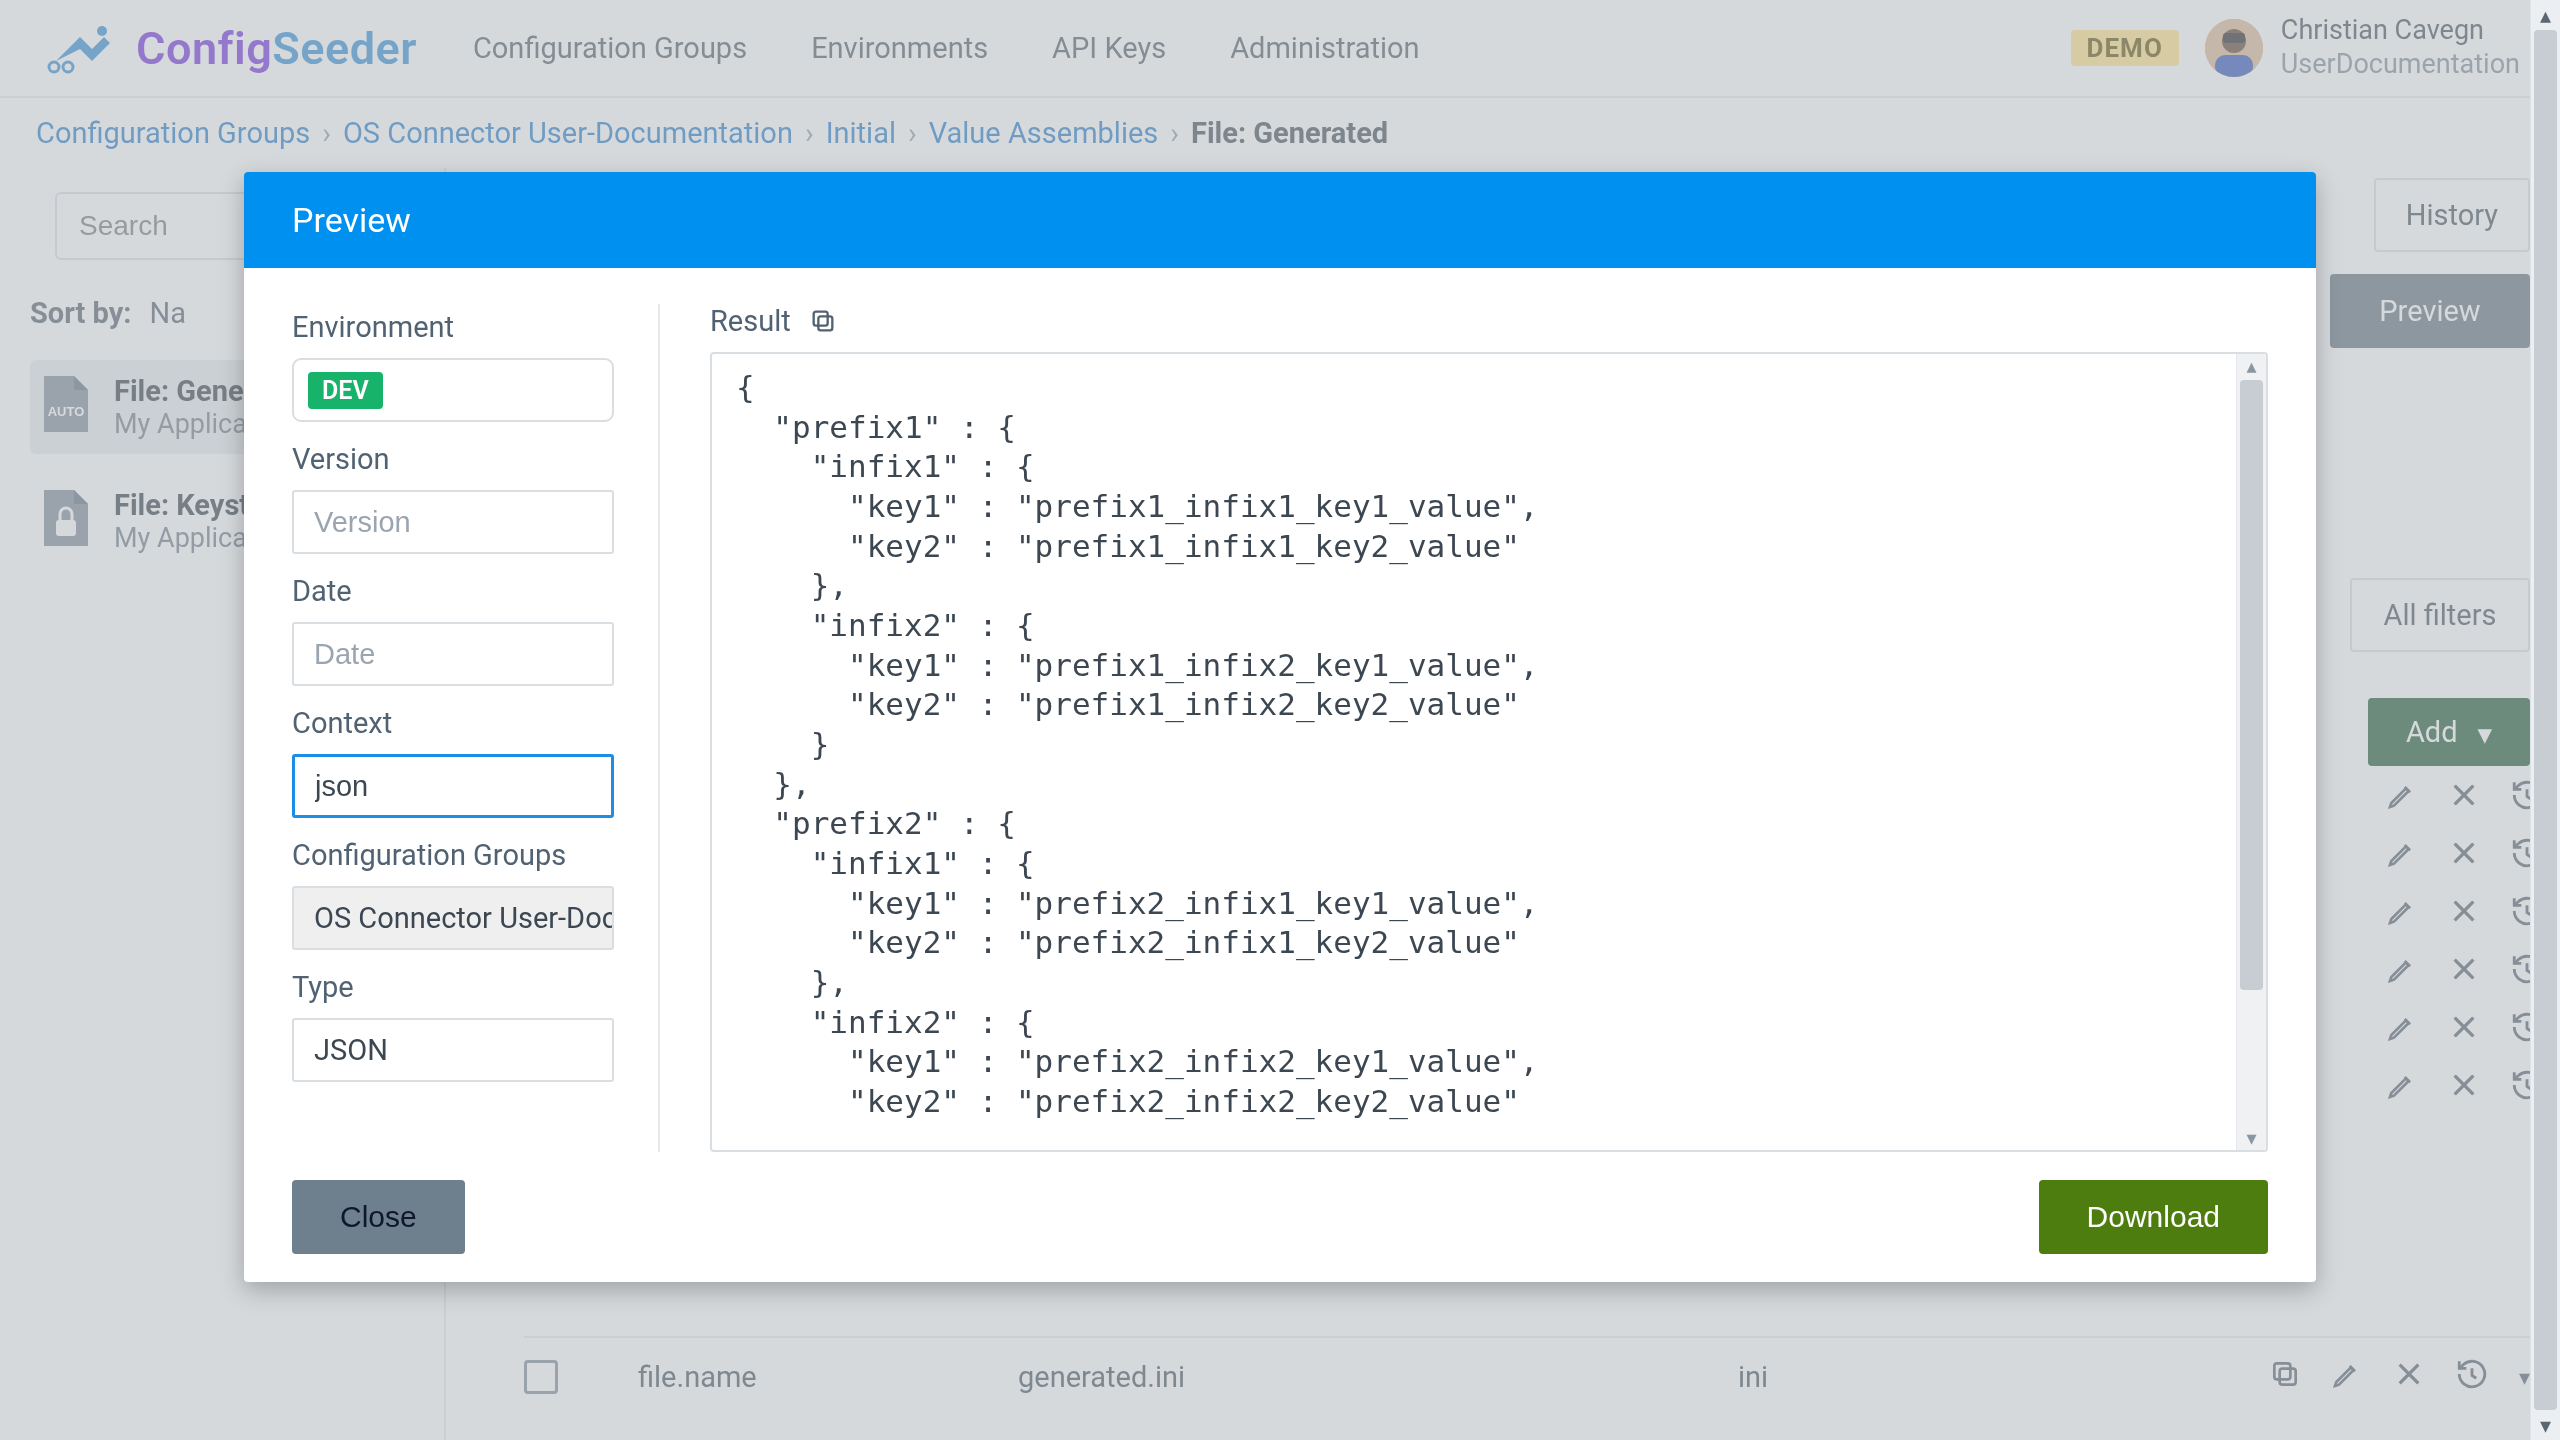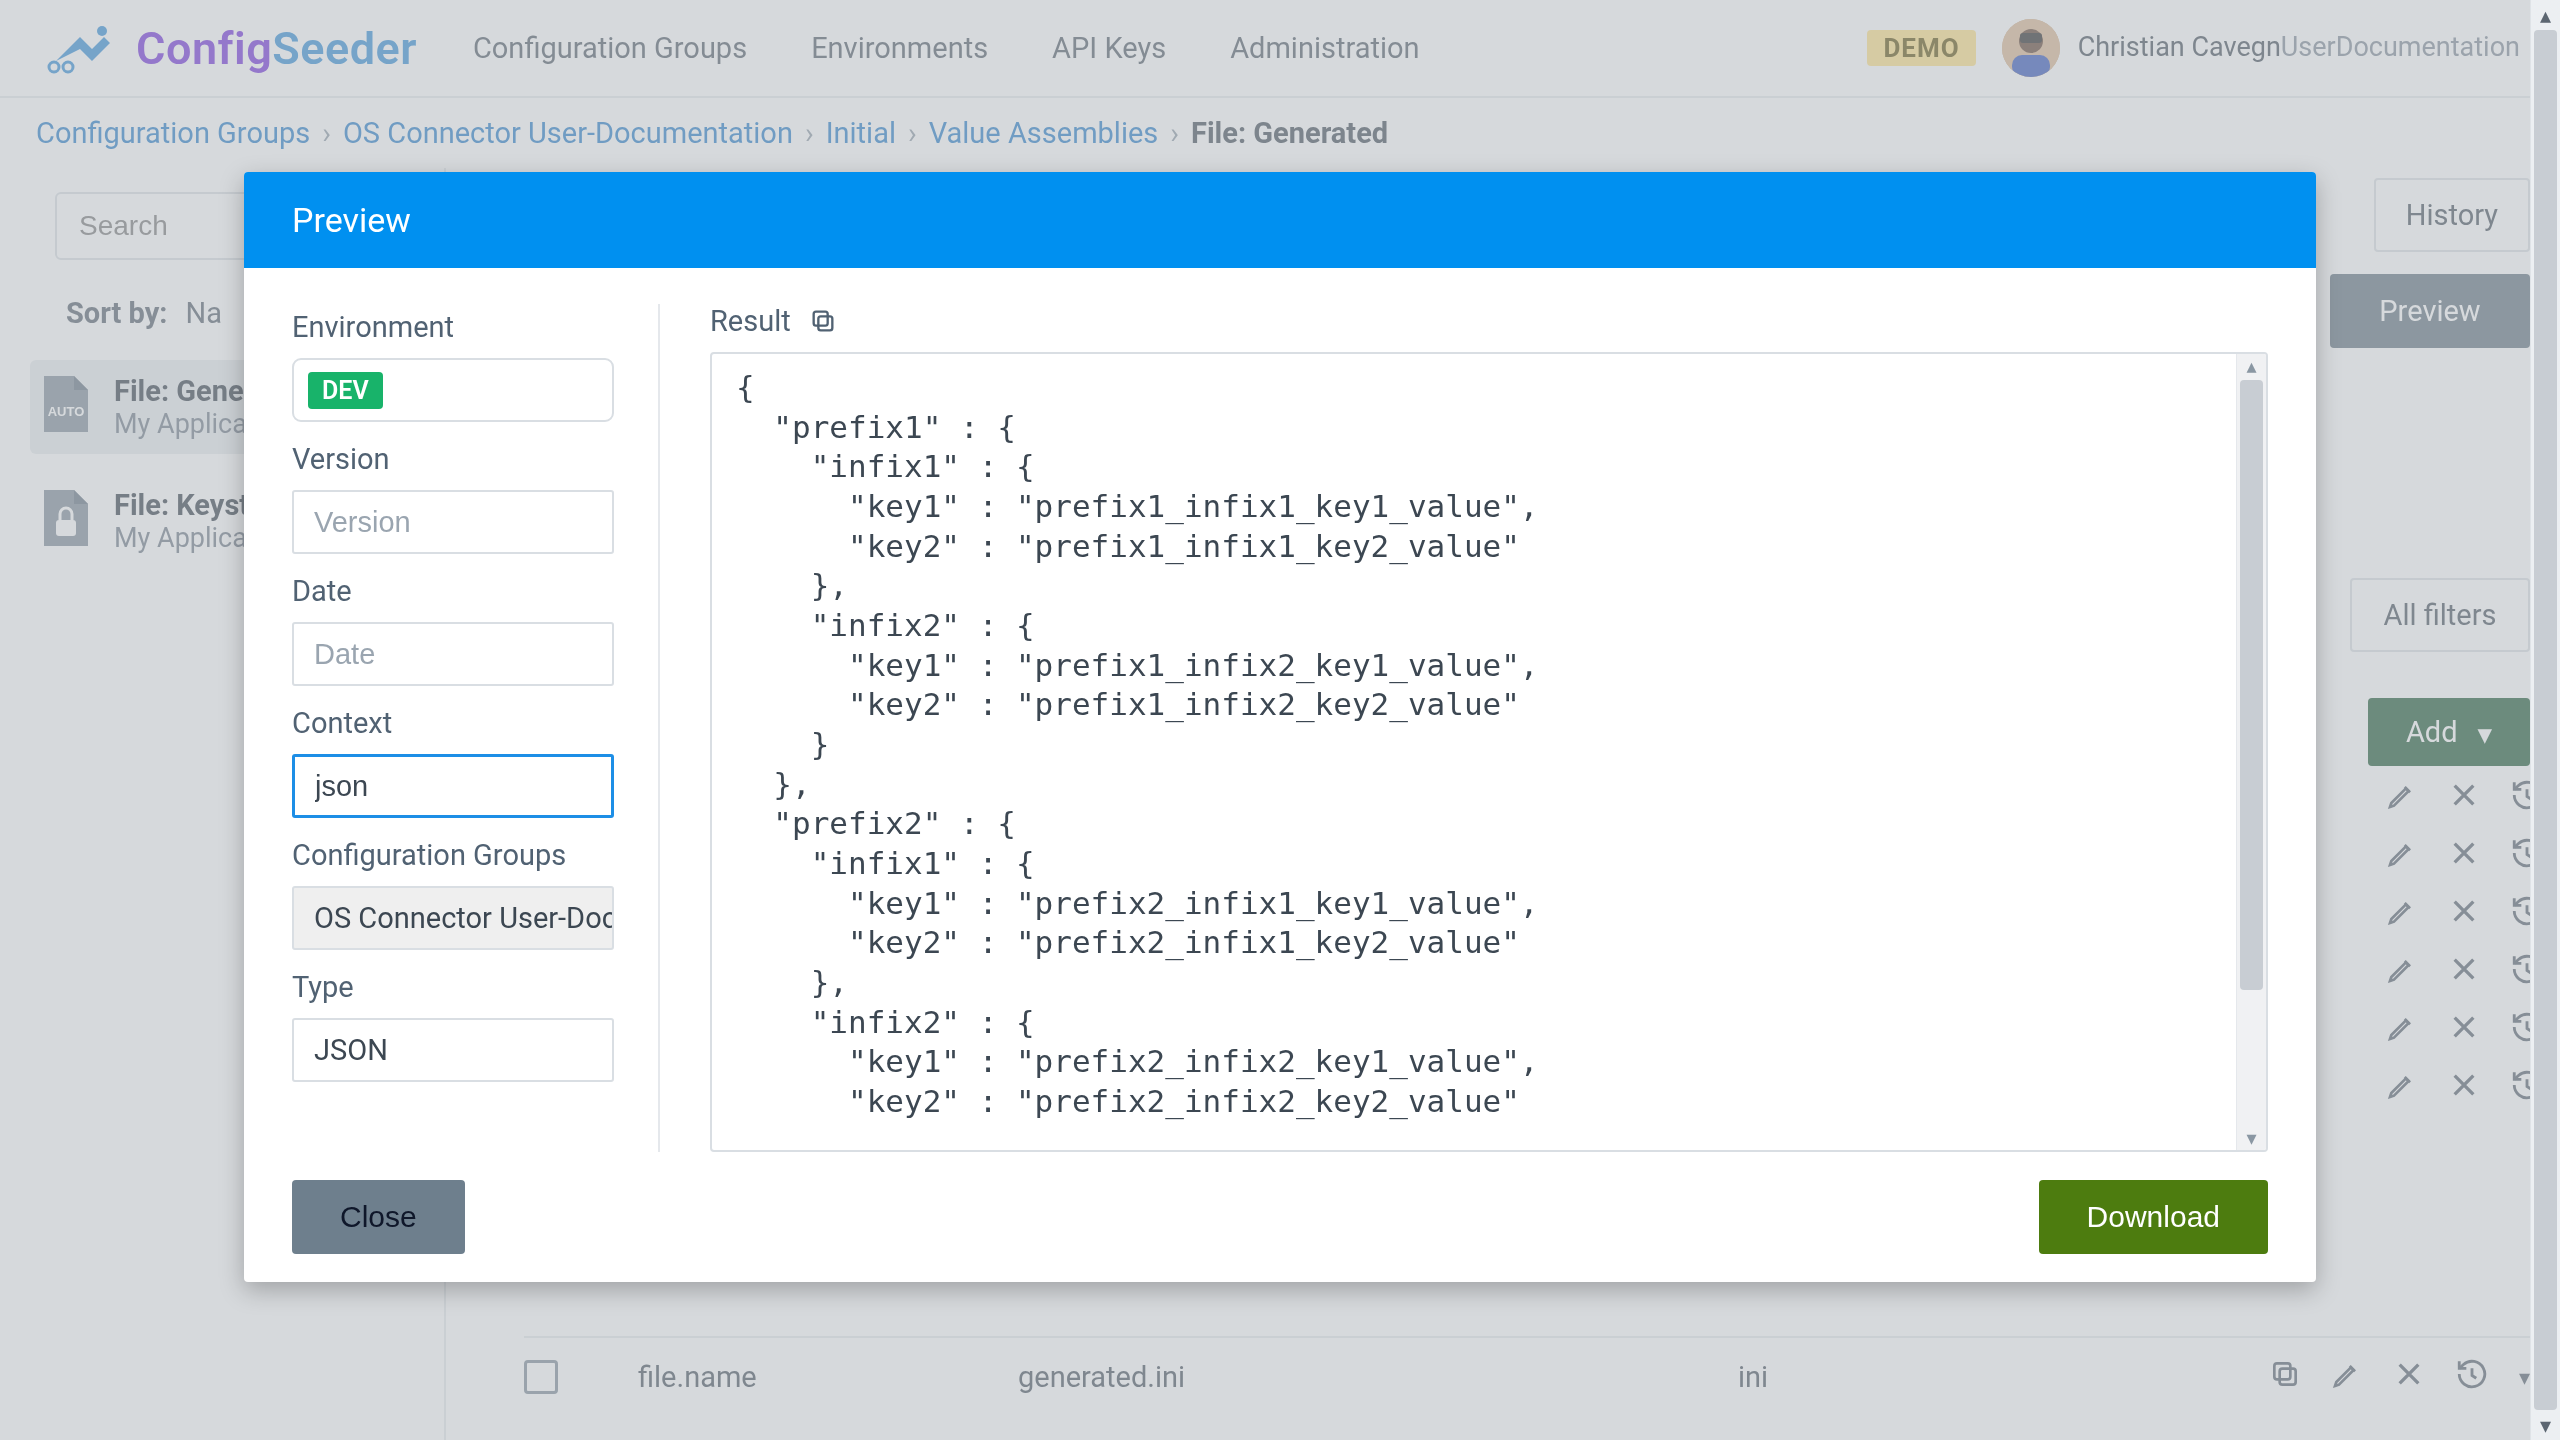--- a/index.html
+++ b/index.html
@@ -31,34 +31,34 @@
   .logo-text{font-size:45px;font-weight:600;letter-spacing:.5px;}
   .logo-text .dark{color:#6d28d9;}
   .logo-text .accent{color:#2a8ad6;}
   .nav{display:flex;gap:64px;margin-left:56px;}
   .nav a{color:#4a5561;text-decoration:none;font-size:29px;}
   .spacer{flex:1;}
   .demo-badge{background:var(--demo-bg);color:var(--demo-text);padding:3px 16px;border-radius:4px;font-weight:700;font-size:26px;letter-spacing:1px;margin-right:26px;}
   .user{display:flex;align-items:center;gap:18px;}
   .avatar{width:58px;height:58px;border-radius:50%;object-fit:cover;background:#c7a078;display:inline-block;overflow:hidden;}
   .avatar svg{display:block;}
-  .user-text{display:flex;flex-direction:row;line-height:1.25;}
+  .user-text{display:flex;flex-direction:column;line-height:1.25;}
   .user-name{color:#3c4752;font-size:27px;}
   .user-role{color:#7c8894;font-size:27px;}
   
   .crumbs{display:flex;align-items:center;gap:12px;padding:18px 36px;font-size:29px;}
   .crumbs a{color:#1d78c7;text-decoration:none;}
   .crumbs .sep{color:#8a97a3;}
   .crumbs .current{color:#3a4550;font-weight:700;}
   
   .app-shell{display:flex;height:calc(1440px - 98px - 68px);}
   .sidebar{width:446px;border-right:2px solid var(--border-light);padding:24px 30px 0 30px;}
   .search{width:100%;height:68px;border:2px solid var(--border);border-radius:6px;padding:0 22px;font-size:28px;color:#707d89;background:#fff;margin-left:25px;}
   .sort-row{display:flex;align-items:center;gap:18px;margin-top:36px;font-size:29px;color:#4e5a66;}
-  .sort-label{font-weight:700;margin-left:36px;}
+  .sort-label{font-weight:700;}
   .side-list{margin-top:30px;display:flex;flex-direction:column;gap:20px;}
   .side-item{display:flex;align-items:flex-start;gap:22px;padding:14px 10px;border-radius:6px;}
   .side-item.active{background:#e7ebee;}
   .file-icon{width:52px;height:60px;flex:0 0 52px;}
   .side-text .t{font-weight:700;font-size:29px;color:#2b3540;}
   .side-text .s{font-size:27px;color:#6b7784;}
   
   .right-pane{flex:1;position:relative;padding:24px 30px 0 36px;}
   .tabs-top{position:absolute;top:10px;right:30px;border:2px solid var(--border);border-radius:4px;height:74px;display:flex;align-items:center;padding:0 30px;font-size:29px;color:#3e4a56;}
   .preview-chip{position:absolute;top:106px;right:30px;width:200px;height:74px;background:#5b6d7a;border-radius:4px;color:#fff;display:flex;align-items:center;justify-content:center;font-size:29px;}

